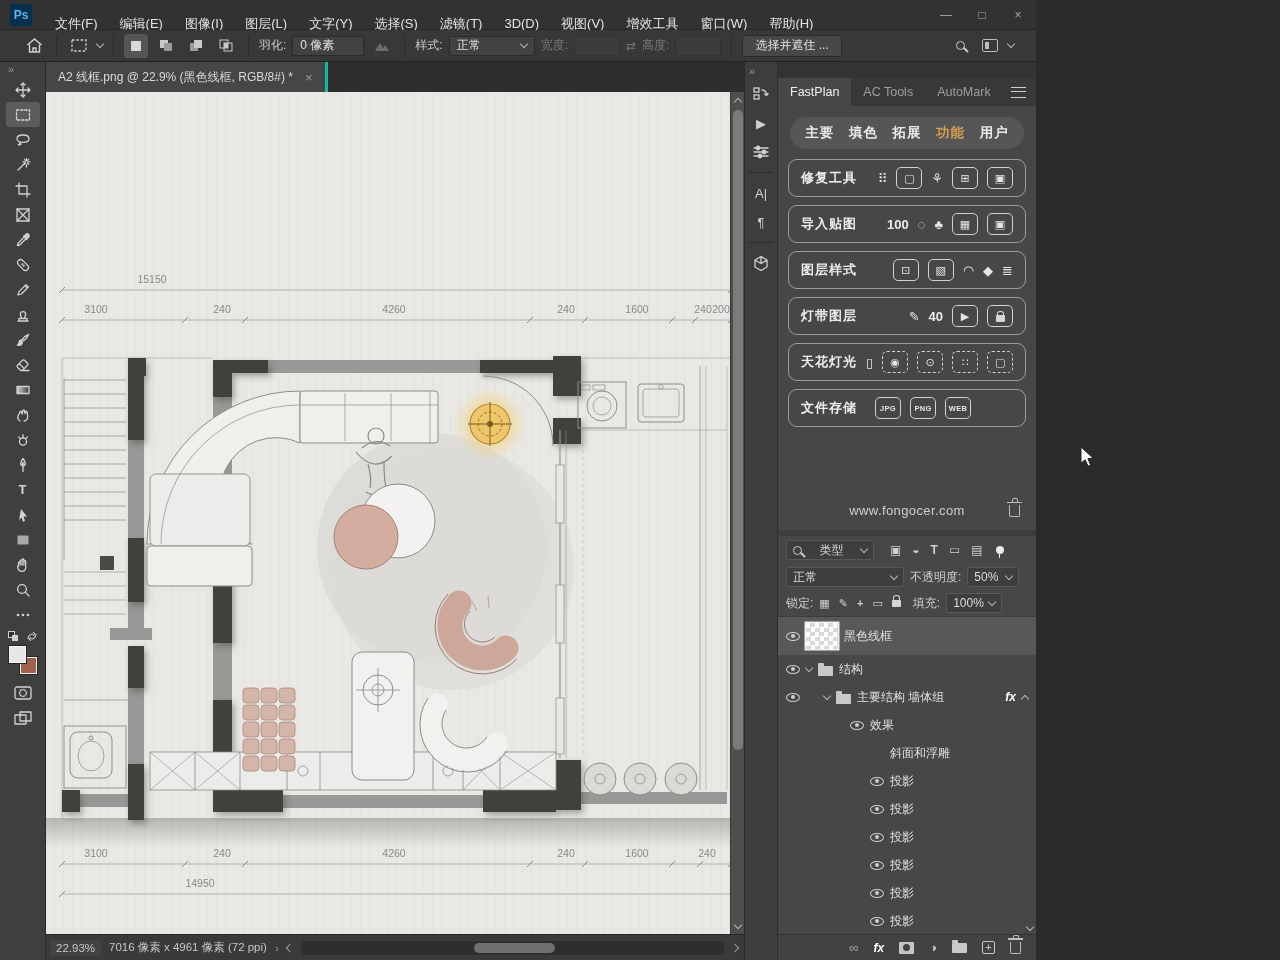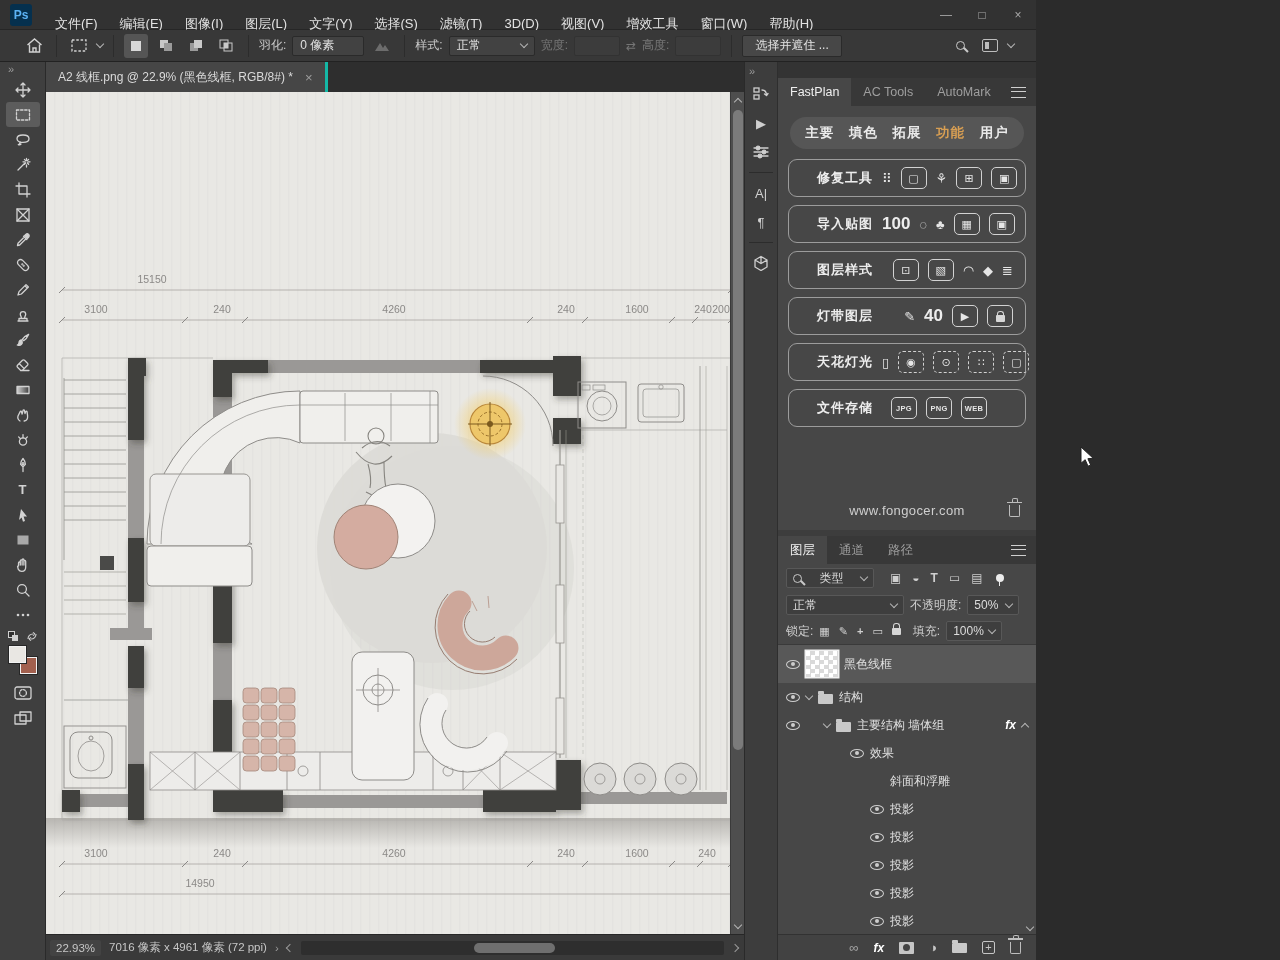--- a/index.html
+++ b/index.html
@@ -79,22 +79,22 @@
   .ptabs { height:28px; background:#383838; display:flex; align-items:center; flex:0 0 auto; }
   .ptab { padding:0 12px; height:28px; line-height:28px; font-size:12.5px; color:#9f9f9f; white-space:nowrap; }
   .ptab.active { background:#474747; color:#f0f0f0; }
   .hamb { width:15px; height:11px; border-top:1.6px solid #cfcfcf; border-bottom:1.6px solid #cfcfcf; position:relative; margin:0 10px 0 auto; }
   .hamb::after { content:''; position:absolute; top:3.4px; left:0; right:0; height:1.6px; background:#cfcfcf; }
   .fp-body { flex:1; background:#474747; padding:9px 10px 8px 10px; position:relative; }
   .fp-pills { height:32px; background:#565656; border-radius:16px; display:flex; align-items:center; justify-content:space-around; padding:11px 8px; margin:2px 2px 10px 2px; }
   .fp-pill { font-size:13.5px; font-weight:700; color:#eaeaea; letter-spacing:1px; }
   .fp-pill.active { color:#d79e53; }
   .fp-sec { height:38px; border:1.5px solid #9c9c9c; border-radius:9px; display:flex; align-items:center; padding:0 12px; gap:9px; margin-bottom:8px; }
-  .fp-label { font-size:13px; font-weight:700; color:#ededed; letter-spacing:1px; margin-right:auto; white-space:nowrap;margin-left:16px; }
-  .fp-val { font-weight:700; font-size:17px; color:#ededed; }
+  .fp-label { font-size:13px; font-weight:700; color:#ededed; letter-spacing:1px; margin-right:auto; white-space:nowrap; }
+  .fp-val { font-weight:700; font-size:13px; color:#ededed; }
   .fp-ib { min-width:26px; height:22px; border:1.5px solid #d2d2d2; border-radius:5px; display:grid; place-items:center; font-size:11px; color:#e6e6e6; padding:0 2px; }
   .fp-ib.dashed { border-style:dashed; }
   .fp-ib.chip { font-size:7.5px; font-weight:700; letter-spacing:.3px; }
   .fp-glyph { font-size:13px; color:#e6e6e6; }
   .fp-footer { position:absolute; bottom:12px; left:0; right:0; display:flex; align-items:center; justify-content:center; font-size:13px; color:#cfcfcf; letter-spacing:.4px; }
   .ico-trash { width:11px; height:12px; border:1.3px solid #bdbdbd; border-top:none; border-radius:0 0 2px 2px; position:relative; margin-top:4px; }
   .ico-trash::before { content:''; position:absolute; top:-3.5px; left:-3px; right:-3px; height:1.5px; background:#bdbdbd; }
   .ico-trash::after { content:''; position:absolute; top:-7px; left:2px; width:4px; height:2.5px; border:1.3px solid #bdbdbd; border-bottom:none; border-radius:2px 2px 0 0; }
   .fp-footer .ico-trash { position:absolute; right:16px; bottom:1px; }
   .ico-lock { width:9px; height:7px; background:#d6d6d6; border-radius:1px; position:relative; margin-top:5px; }
@@ -775,26 +775,20 @@
             </div>
 
             <div class="fp-footer">
               <span>www.fongocer.com</span>
               <span class="ico-trash"></span>
             </div>
           </div>
         </div>
 
         <div class="lp">
-          <div class="ptabs">
-            <span class="ptab active">图层</span>
-            <span class="ptab">通道</span>
-            <span class="ptab">路径</span>
-            <span class="hamb"></span>
-          </div>
           <div class="lp-body">
             <div class="lp-row" style="height:28px">
               <span class="combo" style="width:88px;justify-content:space-between">
                 <span class="mag"></span>
                 <span>类型</span>
                 <span class="combo-caret"></span>
               </span>
               <span class="lp-ficons">
                 <span>▣</span>
                 <span>◒</span>

